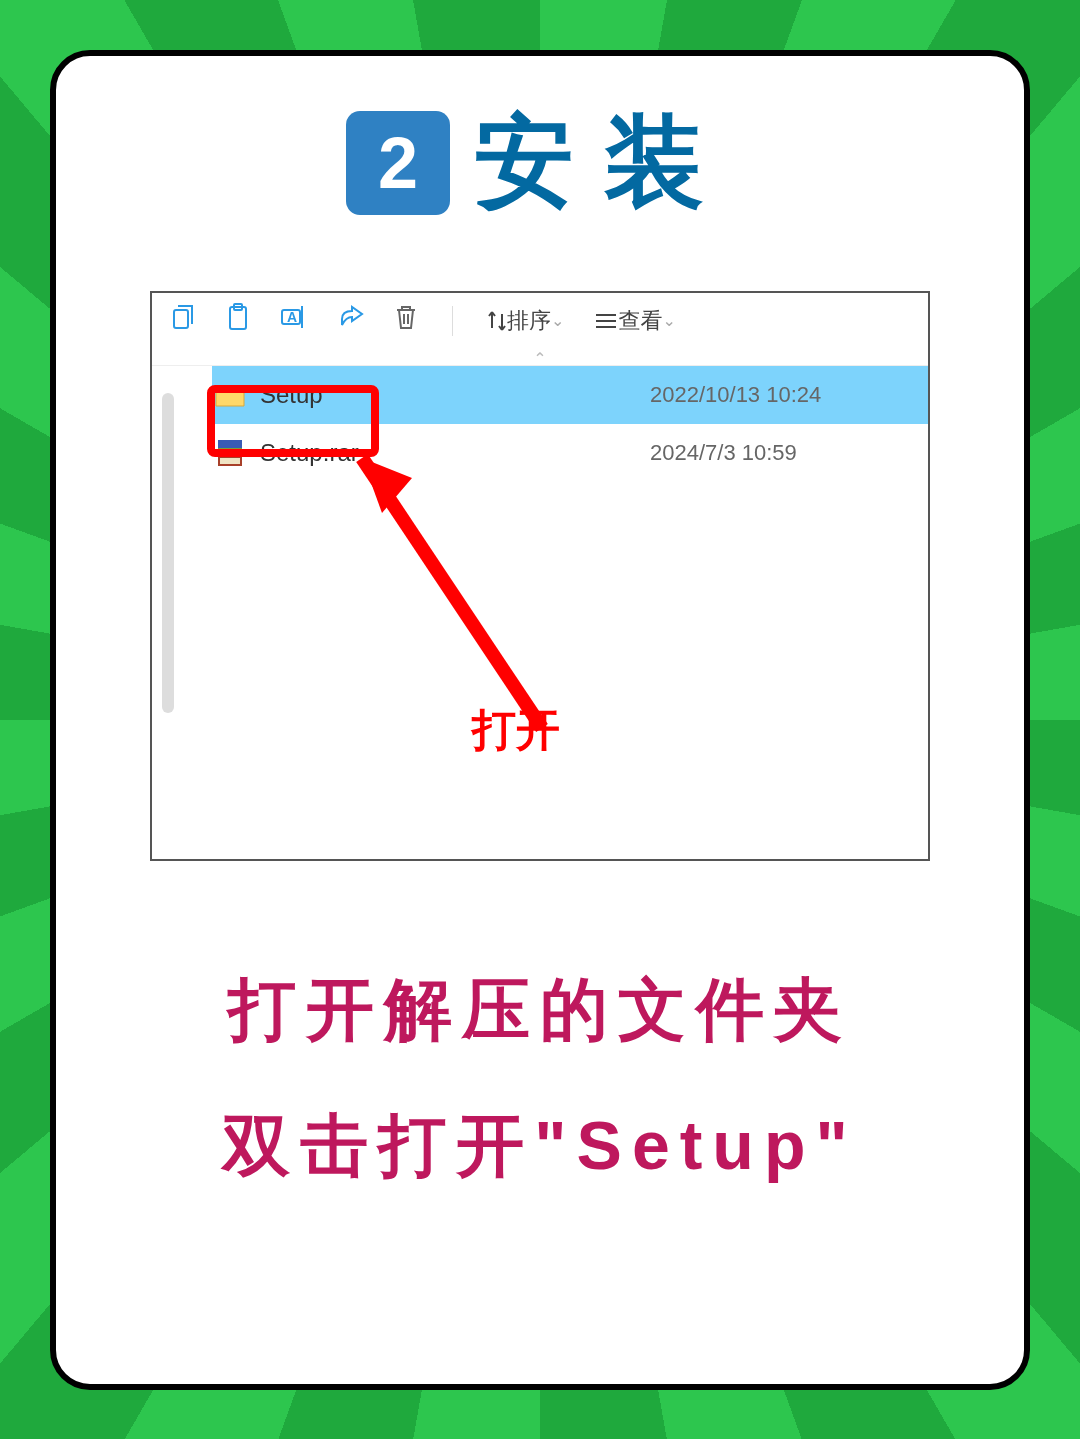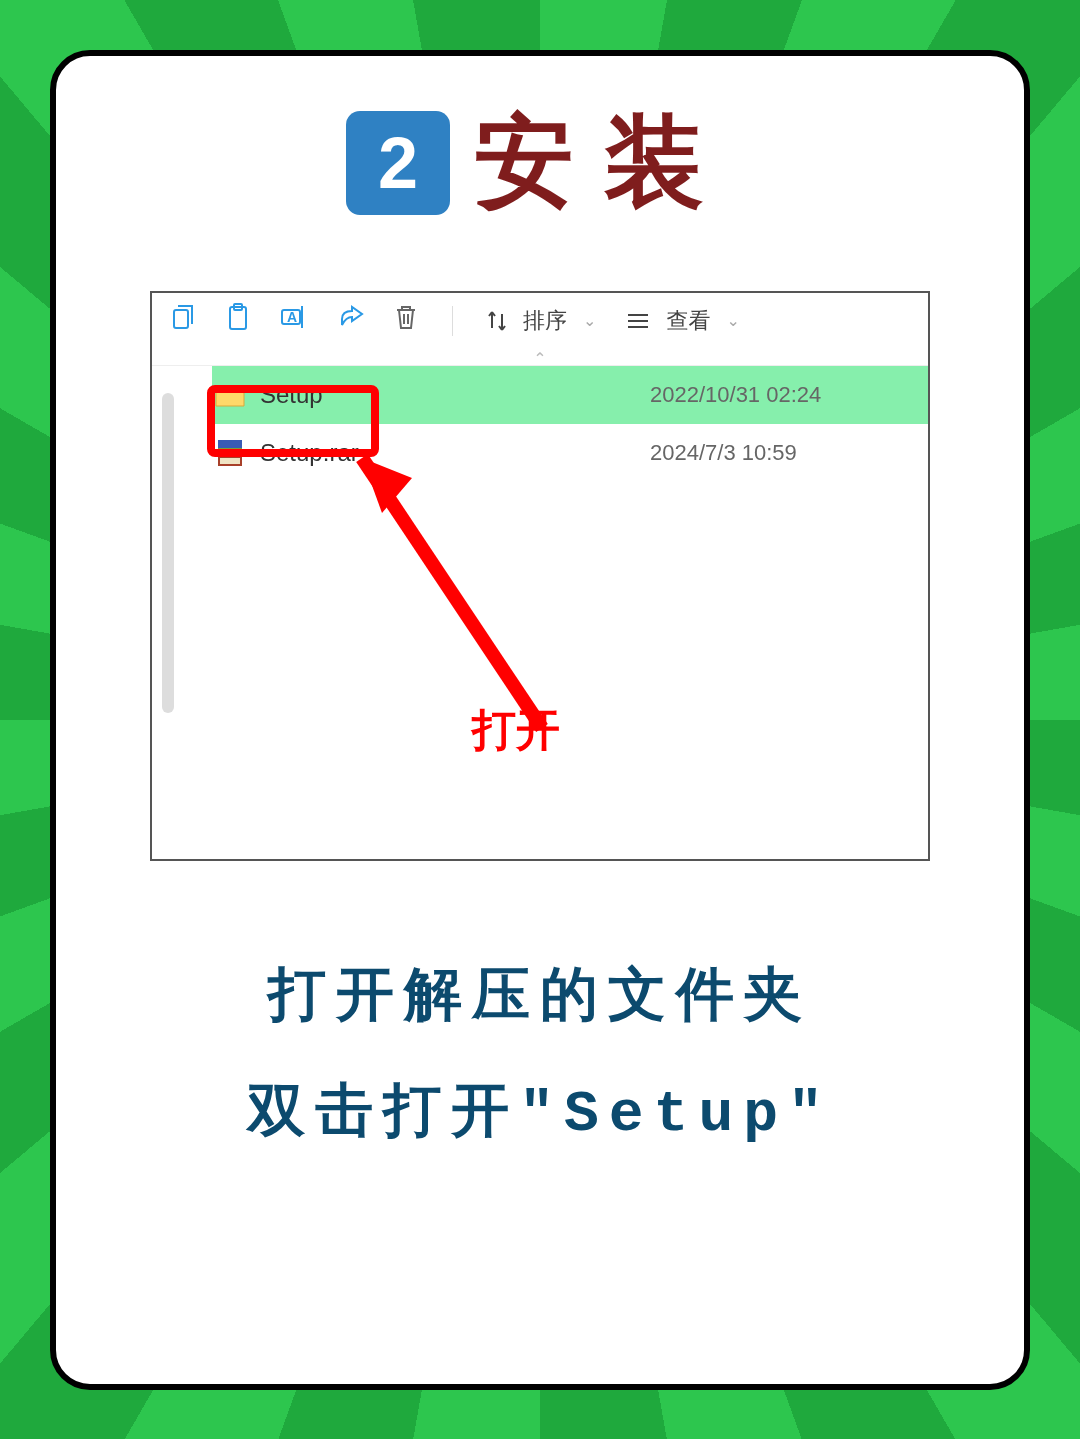--- a/index.html
+++ b/index.html
@@ -3,46 +3,46 @@
 <meta charset="utf-8">
 <style>
 *{margin:0;padding:0;box-sizing:border-box}
 body{width:1080px;height:1439px;font-family:"Microsoft YaHei",sans-serif;overflow:hidden}
 .outer{width:1080px;height:1439px;background:#2dc64e;position:relative;display:flex;align-items:center;justify-content:center}
 .sunburst{position:absolute;inset:0;overflow:hidden}
 .sunburst .ray{position:absolute;left:50%;top:50%;width:2400px;height:2400px;margin-left:-1200px;margin-top:-1200px;background:conic-gradient(from 0deg,#2dc64e 0deg,#2dc64e 10deg,#1fa93d 10deg,#1fa93d 20deg,#2dc64e 20deg,#2dc64e 30deg,#1fa93d 30deg,#1fa93d 40deg,#2dc64e 40deg,#2dc64e 50deg,#1fa93d 50deg,#1fa93d 60deg,#2dc64e 60deg,#2dc64e 70deg,#1fa93d 70deg,#1fa93d 80deg,#2dc64e 80deg,#2dc64e 90deg,#1fa93d 90deg,#1fa93d 100deg,#2dc64e 100deg,#2dc64e 110deg,#1fa93d 110deg,#1fa93d 120deg,#2dc64e 120deg,#2dc64e 130deg,#1fa93d 130deg,#1fa93d 140deg,#2dc64e 140deg,#2dc64e 150deg,#1fa93d 150deg,#1fa93d 160deg,#2dc64e 160deg,#2dc64e 170deg,#1fa93d 170deg,#1fa93d 180deg,#2dc64e 180deg,#2dc64e 190deg,#1fa93d 190deg,#1fa93d 200deg,#2dc64e 200deg,#2dc64e 210deg,#1fa93d 210deg,#1fa93d 220deg,#2dc64e 220deg,#2dc64e 230deg,#1fa93d 230deg,#1fa93d 240deg,#2dc64e 240deg,#2dc64e 250deg,#1fa93d 250deg,#1fa93d 260deg,#2dc64e 260deg,#2dc64e 270deg,#1fa93d 270deg,#1fa93d 280deg,#2dc64e 280deg,#2dc64e 290deg,#1fa93d 290deg,#1fa93d 300deg,#2dc64e 300deg,#2dc64e 310deg,#1fa93d 310deg,#1fa93d 320deg,#2dc64e 320deg,#2dc64e 330deg,#1fa93d 330deg,#1fa93d 340deg,#2dc64e 340deg,#2dc64e 350deg,#1fa93d 350deg,#1fa93d 360deg)}
 .card{position:relative;width:980px;height:1340px;background:#fff;border:6px solid #000;border-radius:40px;padding:30px 30px;display:flex;flex-direction:column;align-items:center}
 .title{display:flex;align-items:center;gap:24px;margin-top:10px}
 .step-badge{width:104px;height:104px;background:#2f81c3;border-radius:14px;display:flex;align-items:center;justify-content:center;color:#fff;font-size:72px;font-weight:900;font-family:Arial,sans-serif}
-.title-text{font-size:100px;font-weight:900;letter-spacing:30px;color:#7f1d1d;font-family:Liberation Mono, monospace}
+.title-text{font-size:100px;font-weight:900;letter-spacing:30px;color:#0369a1;font-family:Liberation Mono, monospace}
 .shot{width:780px;height:570px;border:2px solid #555;margin-top:60px;background:#fff;position:relative;overflow:hidden}
 .toolbar{height:56px;display:flex;align-items:center;padding:0 20px;gap:30px;font-size:22px;color:#555}
 .tb-icon{color:#2a99e5;font-size:26px}
 .tb-icon.grey{color:#666}
 .vdiv{width:1px;height:30px;background:#ddd;margin:0 4px}
-.tb-text{display:flex;align-items:center;gap:16px;color:#444;font-size:22px}
+.tb-text{display:flex;align-items:center;gap:0;color:#444;font-size:22px}
 .chevron{color:#aaa;font-size:16px}
 .header-row{display:flex;padding:8px 0 8px 80px;font-size:22px;color:#333;border-bottom:1px solid #eee;position:relative}
 .header-row .col-name{width:380px}
 .header-row .col-date{width:280px}
 .caret-up{position:absolute;left:50%;top:0;transform:translateX(-50%);color:#bbb;font-size:16px}
 .scroll-gutter{position:absolute;left:10px;top:100px;width:12px;height:320px;background:#ddd;border-radius:6px}
 .file-list{padding-left:60px}
 .file-row{display:flex;align-items:center;height:58px;font-size:24px;color:#333}
-.file-row.selected{background:#86efac}
+.file-row.selected{background:#7dd3fc}
 .file-icon{width:36px;height:28px;margin-right:12px;display:inline-flex;align-items:center;justify-content:center}
 .folder-svg{width:32px;height:26px}
 .rar-svg{width:28px;height:30px}
 .file-name{width:390px}
 .file-date{color:#666;font-size:22px}
 .red-box{position:absolute;border:8px solid #f00;border-radius:8px;left:55px;top:92px;width:172px;height:72px;pointer-events:none}
 .arrow-svg{position:absolute;left:180px;top:145px;width:300px;height:320px;pointer-events:none}
 .open-label{position:absolute;left:320px;top:408px;color:#f00;font-size:44px;font-weight:900}
 .instructions{margin-top:80px;text-align:center}
-.instr-line{font-size:58px;font-weight:900;color:#0c4a6e;letter-spacing:10px;line-height:2.0;font-family:Liberation Mono, monospace}
+.instr-line{font-size:68px;font-weight:900;color:#be185d;letter-spacing:10px;line-height:2.0;font-family:Liberation Sans, sans-serif}
 </style>
 </head>
 <body>
 
 <div class="outer">
   <div class="sunburst">
       <div class="ray"></div>
     </div>
   <div class="card">
 
@@ -111,21 +111,21 @@
       <div class="scroll-gutter"></div>
 
       <div class="file-list">
         <div class="file-row selected">
           <span class="file-icon">
             <svg class="folder-svg" viewBox="0 0 32 26">
                 <path d="M2 4h10l3 4h15v16H2Z" fill="#ffd869" stroke="#d8a93a" stroke-width="1"></path>
               </svg>
           </span>
           <span class="file-name">Setup</span>
-          <span class="file-date">2022/10/31 02:24</span>
+          <span class="file-date">2022/10/13 10:24</span>
         </div>
         <div class="file-row">
           <span class="file-icon">
             <svg class="rar-svg" viewBox="0 0 28 30">
                 <rect x="2" y="2" width="24" height="26" fill="#a8402a"></rect>
                 <rect x="2" y="2" width="24" height="8" fill="#3a5bb5"></rect>
                 <rect x="2" y="10" width="24" height="4" fill="#7aa03a"></rect>
                 <rect x="2" y="14" width="24" height="4" fill="#d1a52a"></rect>
                 <rect x="4" y="20" width="20" height="6" fill="#f0e4c4"></rect>
               </svg>

